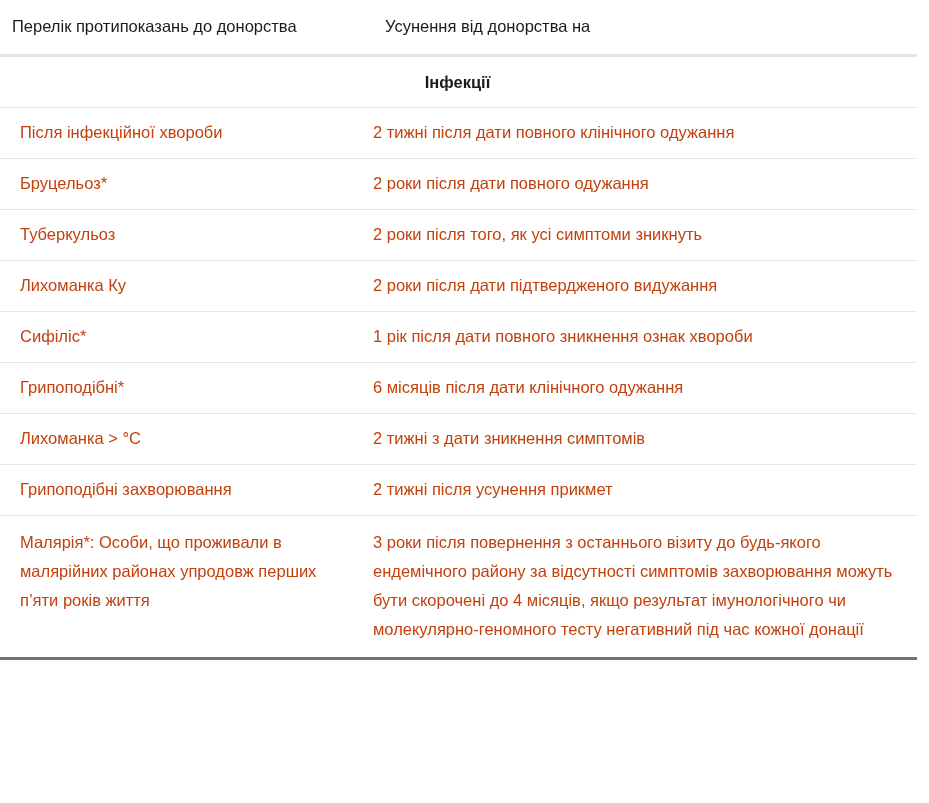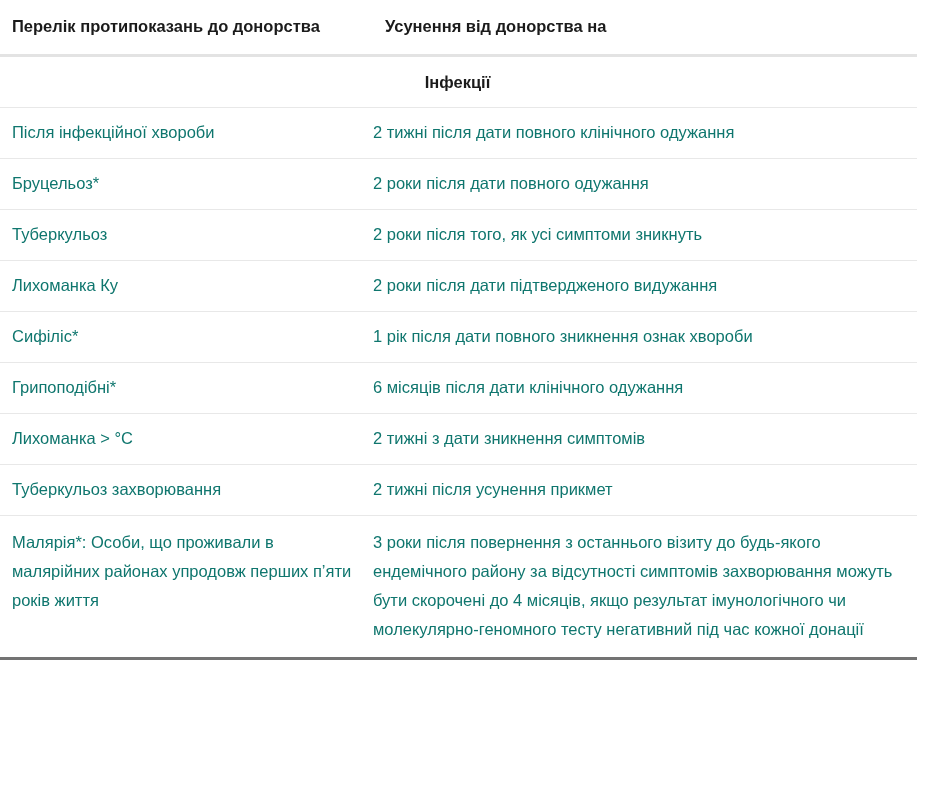--- a/index.html
+++ b/index.html
@@ -30,21 +30,21 @@
   }
 
   table.contraindications col.col-condition { width: 373px; }
   table.contraindications col.col-deferral  { width: 544px; }
 
   
   thead th {
     text-align: left;
     vertical-align: bottom;
     font-size: 16.5px;
-    font-weight: bold;
+    font-weight: normal;
     color: #1b1b1b;
     line-height: 24px;
     padding: 14px 14px 16px 12px;
     border: none;
   }
   thead tr {
     border-bottom: 3px solid #e3e3e3;
   }
 
   
@@ -61,23 +61,23 @@
   tbody tr {
     border-bottom: 1px solid #e8e8e8;
   }
   tbody tr:last-child {
     border-bottom: 3px solid #737373;
   }
 
   tbody td {
     font-size: 16.5px;
     font-weight: normal;
-    color: #0f766e;
+    color: #c2410c;
     line-height: 29px;
-    padding: 10px 14px 11px 12px;
+    padding: 10px 14px 11px 20px;
     vertical-align: top;
     text-align: left;
     border: none;
   }
 
   tbody td.cell-deferral {
     padding-left: 0;
   }
 
   
@@ -141,21 +141,21 @@
       </tr>
 
 
 
       <tr class="single-line">
         <td class="cell-condition">Лихоманка &gt; °C</td>
         <td class="cell-deferral">2 тижні з дати зникнення симптомів</td>
       </tr>
 
       <tr class="single-line">
-        <td class="cell-condition">Туберкульоз захворювання</td>
+        <td class="cell-condition">Грипоподібні захворювання</td>
         <td class="cell-deferral">2 тижні після усунення прикмет</td>
       </tr>
 
       <tr class="multi-line">
         <td class="cell-condition">Малярія*: Особи, що проживали в малярійних районах упродовж перших п’яти років життя</td>
         <td class="cell-deferral">3 роки після повернення з останнього візиту до будь-якого ендемічного району за відсутності симптомів захворювання можуть бути скорочені до 4 місяців, якщо результат імунологічного чи молекулярно-геномного тесту негативний під час кожної донації</td>
       </tr>
     </tbody>
   </table>
 </div>

